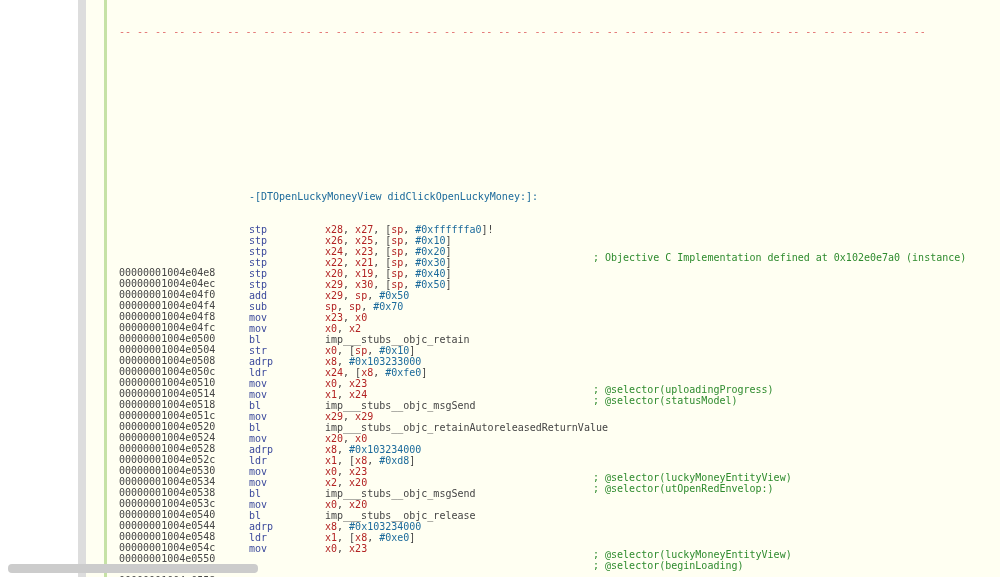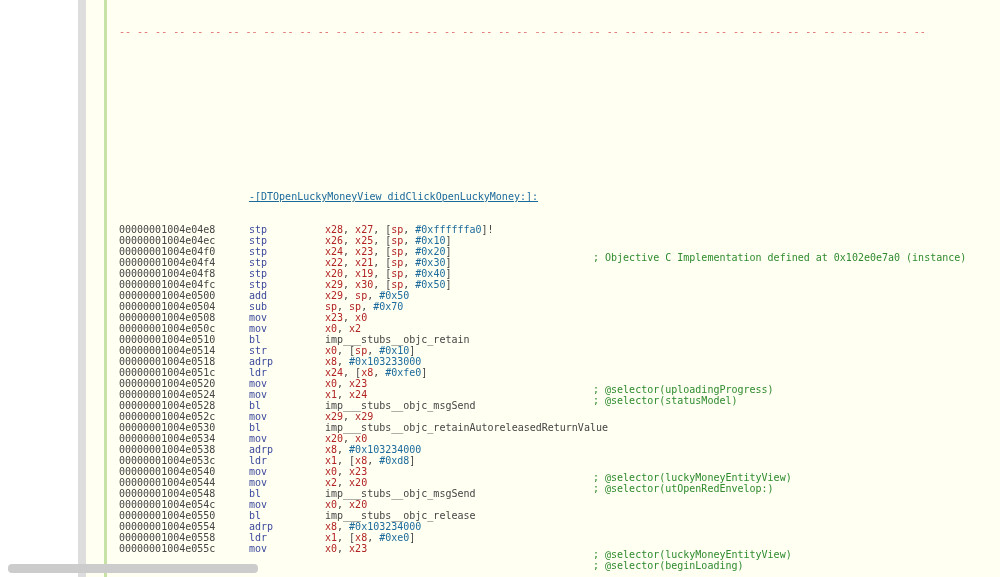--- a/index.html
+++ b/index.html
@@ -13,23 +13,23 @@
 .code{position:absolute;left:107px;top:0;right:0;bottom:0;background:#fffff2;
   padding:4px 0 0 12px;box-sizing:border-box;line-height:11px;white-space:pre;}
 .dash{color:#e26a6a;letter-spacing:0px;}
 .banner{color:#1b6a9b;font-weight:bold;}
 .addr{color:#444;}
 .mn{color:#3c4a9c;font-weight:normal;}
 .reg{color:#b22222;}
 .imm{color:#1b6a9b;}
 .sym{color:#444;}
 .cmt{color:#2e8b2e;margin-top:28px;}
-.proc{color:#1b6a9b;text-decoration:underline;}
+.proc{color:#1b6a9b;}
 .row{height:11px;display:flex;}
-.c-addr{width:130px;}
+.c-addr{width:130px;margin-top:43px;}
 .c-mn  {width:76px;}
 .c-op  {width:268px;}
 .c-cmt {flex:1;}
 .hscroll{position:absolute;left:8px;bottom:4px;width:250px;height:9px;
   background:#ccc;border-radius:4px;}
 </style>
 </head>
 <body>
 
 <div class="app">

